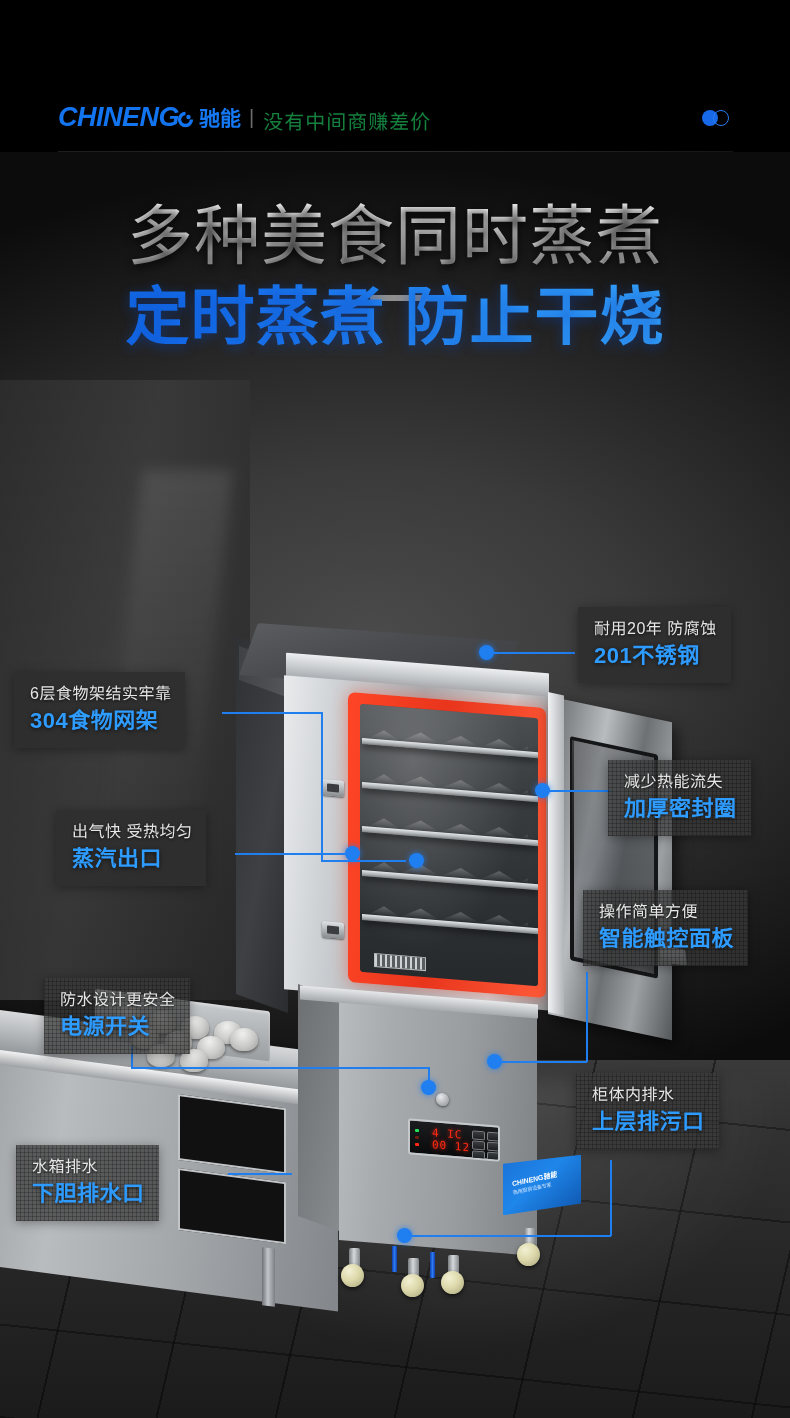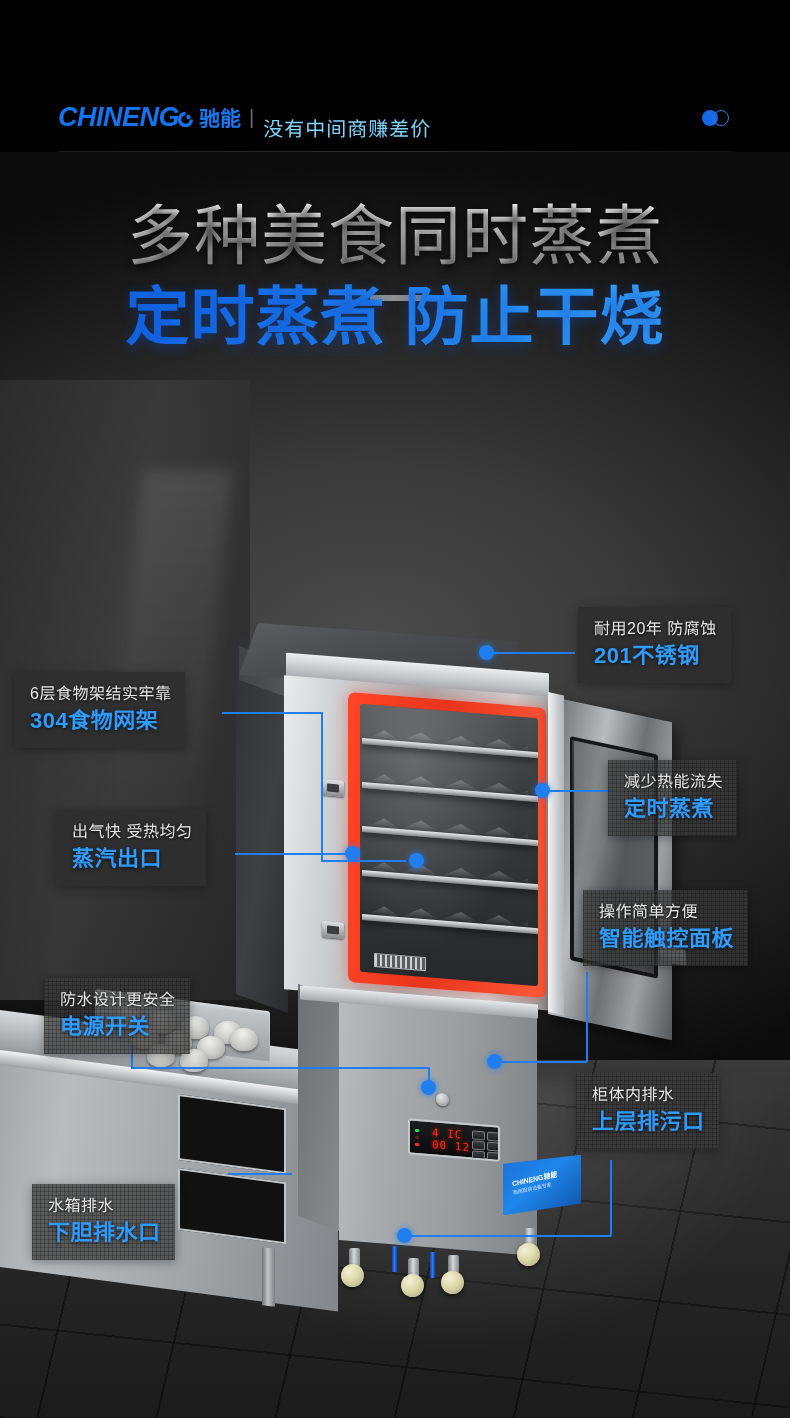--- a/index.html
+++ b/index.html
@@ -43,22 +43,22 @@
   .logo-cn {
     font-size: 21px; font-weight: bold; color: #1578f5;
     letter-spacing: 0px; line-height: 1;
     position: relative; top: 1px;
   }
   .brand-div {
     color: #6e6e6e; font-size: 20px; margin: 0 9px 0 8px;
     position: relative; top: 0px; font-weight: 300;
   }
   .brand-slogan {
-    font-size: 20px; color: #7dd3fc; letter-spacing: 1px;
-    position: relative; top: 10px;
+    font-size: 20px; color: #15803d; letter-spacing: 1px;
+    position: relative; top: 3px;
   }
   .toggle-dots {
     position: absolute; right: 58px; top: 110px;
     width: 30px; height: 16px;
   }
   .tdot-fill {
     position: absolute; left: 0; top: 0;
     width: 16px; height: 16px; border-radius: 50%;
     background: #1869e8;
   }
@@ -572,39 +572,39 @@
     <div class="c-main">201不锈钢</div>
   </div>
 
   <div class="callout solid" style="left:56px;top:810px;">
     <div class="c-sub">出气快 受热均匀</div>
     <div class="c-main">蒸汽出口</div>
   </div>
 
   <div class="callout" style="left:608px;top:760px;">
     <div class="c-sub">减少热能流失</div>
-    <div class="c-main">定时蒸煮</div>
+    <div class="c-main">加厚密封圈</div>
   </div>
 
   <div class="callout" style="left:583px;top:890px;">
     <div class="c-sub">操作简单方便</div>
     <div class="c-main">智能触控面板</div>
   </div>
 
   <div class="callout" style="left:44px;top:978px;">
     <div class="c-sub">防水设计更安全</div>
     <div class="c-main">电源开关</div>
   </div>
 
   <div class="callout" style="left:576px;top:1073px;">
     <div class="c-sub">柜体内排水</div>
     <div class="c-main">上层排污口</div>
   </div>
 
-  <div class="callout" style="left:32px;top:1145px;margin-top:39px;">
+  <div class="callout" style="left:16px;top:1145px;">
     <div class="c-sub">水箱排水</div>
     <div class="c-main">下胆排水口</div>
   </div>
 
   <div class="header">
     <div class="brandbar">
       <span class="logo-latin">CHINENG</span>
       <span class="logo-mark">
         <svg viewBox="0 0 20 20" width="17" height="17" aria-hidden="true">
           <path d="M10 1 A9 9 0 1 0 19 10 L15 10 A5 5 0 1 1 10 5 Z" fill="#1374f0"></path>

